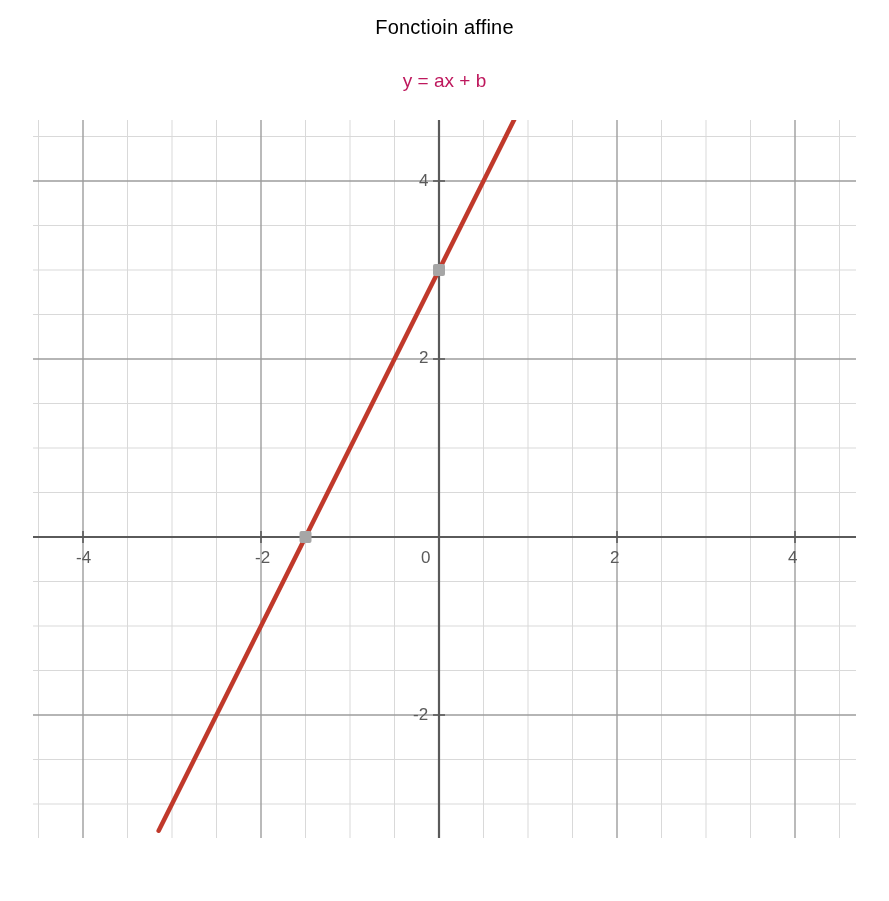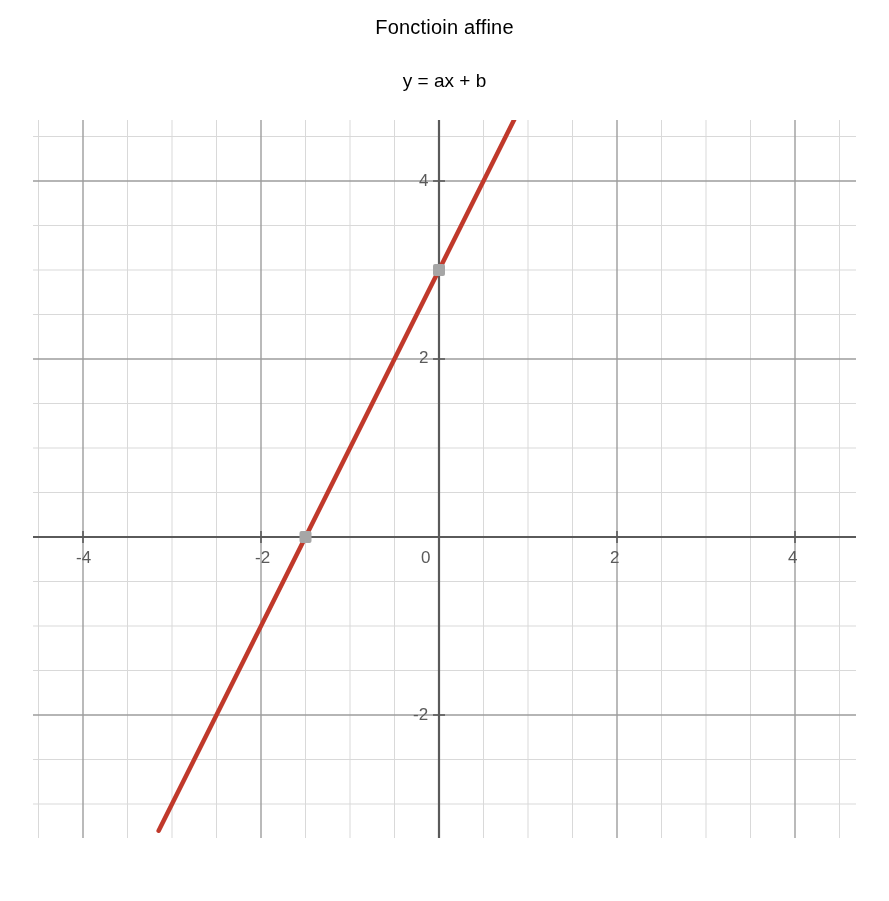--- a/index.html
+++ b/index.html
@@ -30,21 +30,21 @@
     color: #000000;
     letter-spacing: 0.2px;
   }
   .subtitle {
     position: absolute;
     top: 70px;
     left: 0;
     width: 889px;
     text-align: center;
     font-size: 19px;
-    color: #000000;
+    color: #be185d;
   }
   .plot {
     position: absolute;
     left: 33px;
     top: 120px;
     width: 823px;
     height: 718px;
     background: #ffffff;
   }
   svg { display: block; }

